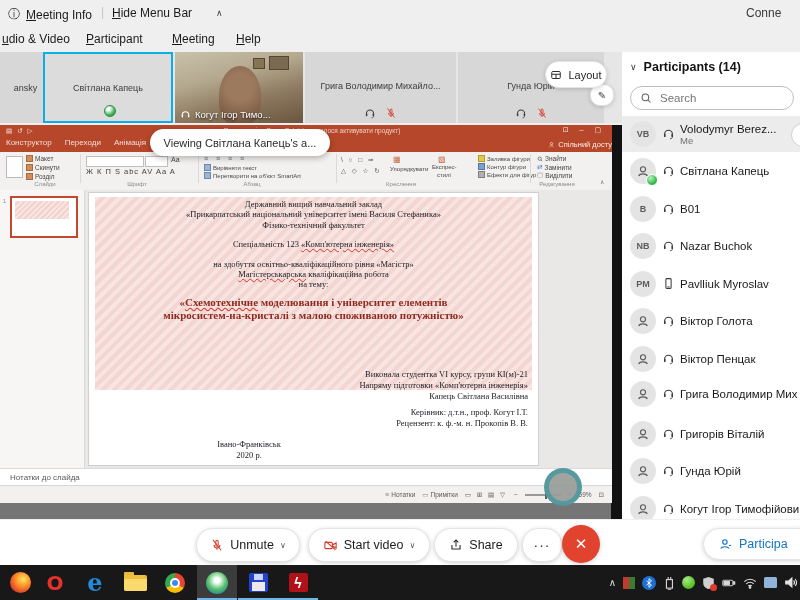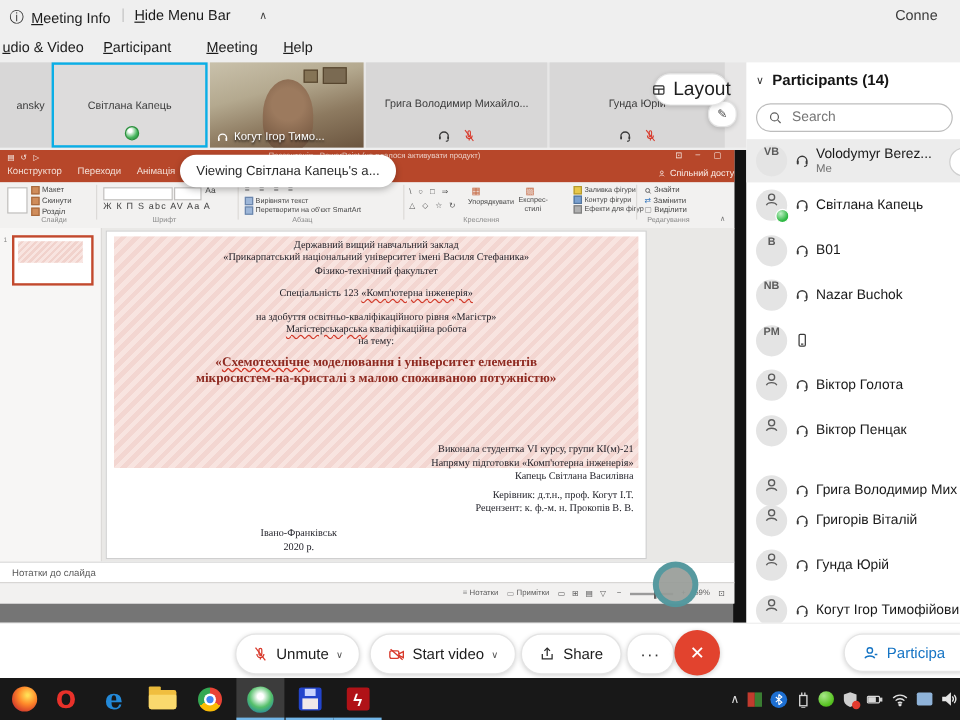--- a/index.html
+++ b/index.html
@@ -50,21 +50,21 @@
   
   .toast{left:150px;top:129px;width:180px;height:27px;border-radius:14px;background:#fff;
          box-shadow:0 2px 6px rgba(0,0,0,.28);display:flex;align-items:center;justify-content:center;
          font-size:11px;color:#2b2b2b;z-index:50;}
   .cursor{left:544px;top:468px;width:28px;height:28px;border-radius:50%;z-index:45;
           border:5px solid rgba(58,150,160,.72);background:rgba(152,156,152,.92);}
   
   .panel{left:622px;top:52px;width:178px;height:467px;background:#fff;z-index:20;}
   .prow{position:absolute;left:0;width:178px;height:36px;display:flex;align-items:center;}
   .prow .pav{position:absolute;left:8px;top:5px;width:26px;height:26px;border-radius:50%;background:#e4e4e4;
-             display:flex;align-items:flex-start;justify-content:center;font-size:9px;font-weight:bold;color:#5c5c5c;}
+             display:flex;align-items:center;justify-content:center;font-size:9px;font-weight:bold;color:#5c5c5c;}
   .pdev{position:absolute;left:40px;top:11px;width:13px;height:13px;}
   .pname{position:absolute;left:58px;top:0;height:36px;display:flex;flex-direction:column;justify-content:center;
          font-size:11.5px;color:#191919;white-space:nowrap;}
   .psub{font-size:9.5px;color:#6f6f6f;}
   .badge{position:absolute;right:-2px;bottom:-2px;width:10px;height:10px;border-radius:50%;
          background:radial-gradient(circle at 35% 30%,#bff0c6,#2eb843 65%);border:1.5px solid #fff;}
   
   .ctrlbar{left:0;top:519px;width:800px;height:46px;background:#fff;z-index:30;border-top:1px solid #f0f0f0;}
   .ctext{font-size:12.5px;color:#1c1c1c;}
   .chev{font-size:8px;color:#555;}
@@ -169,21 +169,21 @@
   </div>
 
   <div class="abs pill" style="left:545px;top:61px;width:60px;height:25px;z-index:25;">
     <span>
       <svg width="12" height="12" viewBox="0 0 24 24" fill="none" stroke="#2b2b2b" stroke-width="2">
           <rect x="3.5" y="5" width="17" height="14" rx="2"></rect>
           <line x1="3.5" y1="10.5" x2="20.5" y2="10.5"></line>
           <line x1="12" y1="10.5" x2="12" y2="19"></line>
         </svg>
     </span>
-    <span style="font-size:16px;">Layout</span>
+    <span style="font-size:11px;">Layout</span>
   </div>
   <div class="abs pill" style="left:590px;top:84px;width:22px;height:20px;border-radius:10px;z-index:24;">
     <span style="font-size:10px;color:#444;">✎</span>
   </div>
 
   <div class="abs share-region"></div>
   <div class="abs share-edge"></div>
 
   <div class="abs ppt" style="z-index:10;">
 
@@ -453,20 +453,21 @@
     <div class="prow" style="top:214px;">
       <span class="pav">
           <span>PM</span>
         </span>
       <span class="pdev">
           <svg width="13" height="13" viewBox="0 0 20 20">
             <rect x="6" y="2.5" width="8" height="15" rx="1.5" fill="none" stroke="#3a3a3a" stroke-width="1.6"></rect>
             <line x1="8.5" y1="15" x2="11.5" y2="15" stroke="#3a3a3a" stroke-width="1.4"></line>
           </svg>
         </span>
+      <span class="pname">Pavlliuk Myroslav</span>
     </div>
 
     <div class="prow" style="top:251px;">
       <span class="pav">
           <svg width="16" height="16" viewBox="0 0 24 24">
             <circle cx="12" cy="9.5" r="3.8" fill="none" stroke="#5c5c5c" stroke-width="1.7"></circle>
             <path d="M5.5 19.5c1.8-4.2 11.2-4.2 13 0" fill="none" stroke="#5c5c5c" stroke-width="1.7"></path>
           </svg>
         </span>
       <span class="pdev">
@@ -491,21 +492,21 @@
           <svg width="13" height="13" viewBox="0 0 20 20">
             <path d="M4 11a6 6 0 0 1 12 0" fill="none" stroke="#3a3a3a" stroke-width="1.8"></path>
             <rect x="3" y="10.5" width="2.6" height="5" rx="1.3" fill="#3a3a3a"></rect>
             <rect x="14.4" y="10.5" width="2.6" height="5" rx="1.3" fill="#3a3a3a"></rect>
             <path d="M16 15.5c0 1.8-2 2.5-3.5 2.5" fill="none" stroke="#3a3a3a" stroke-width="1.4"></path>
           </svg>
         </span>
       <span class="pname">Віктор Пенцак</span>
     </div>
 
-    <div class="prow" style="top:339px;">
+    <div class="prow" style="top:324px;">
       <span class="pav">
           <svg width="16" height="16" viewBox="0 0 24 24">
             <circle cx="12" cy="9.5" r="3.8" fill="none" stroke="#5c5c5c" stroke-width="1.7"></circle>
             <path d="M5.5 19.5c1.8-4.2 11.2-4.2 13 0" fill="none" stroke="#5c5c5c" stroke-width="1.7"></path>
           </svg>
         </span>
       <span class="pdev">
           <svg width="13" height="13" viewBox="0 0 20 20">
             <path d="M4 11a6 6 0 0 1 12 0" fill="none" stroke="#3a3a3a" stroke-width="1.8"></path>
             <rect x="3" y="10.5" width="2.6" height="5" rx="1.3" fill="#3a3a3a"></rect>

